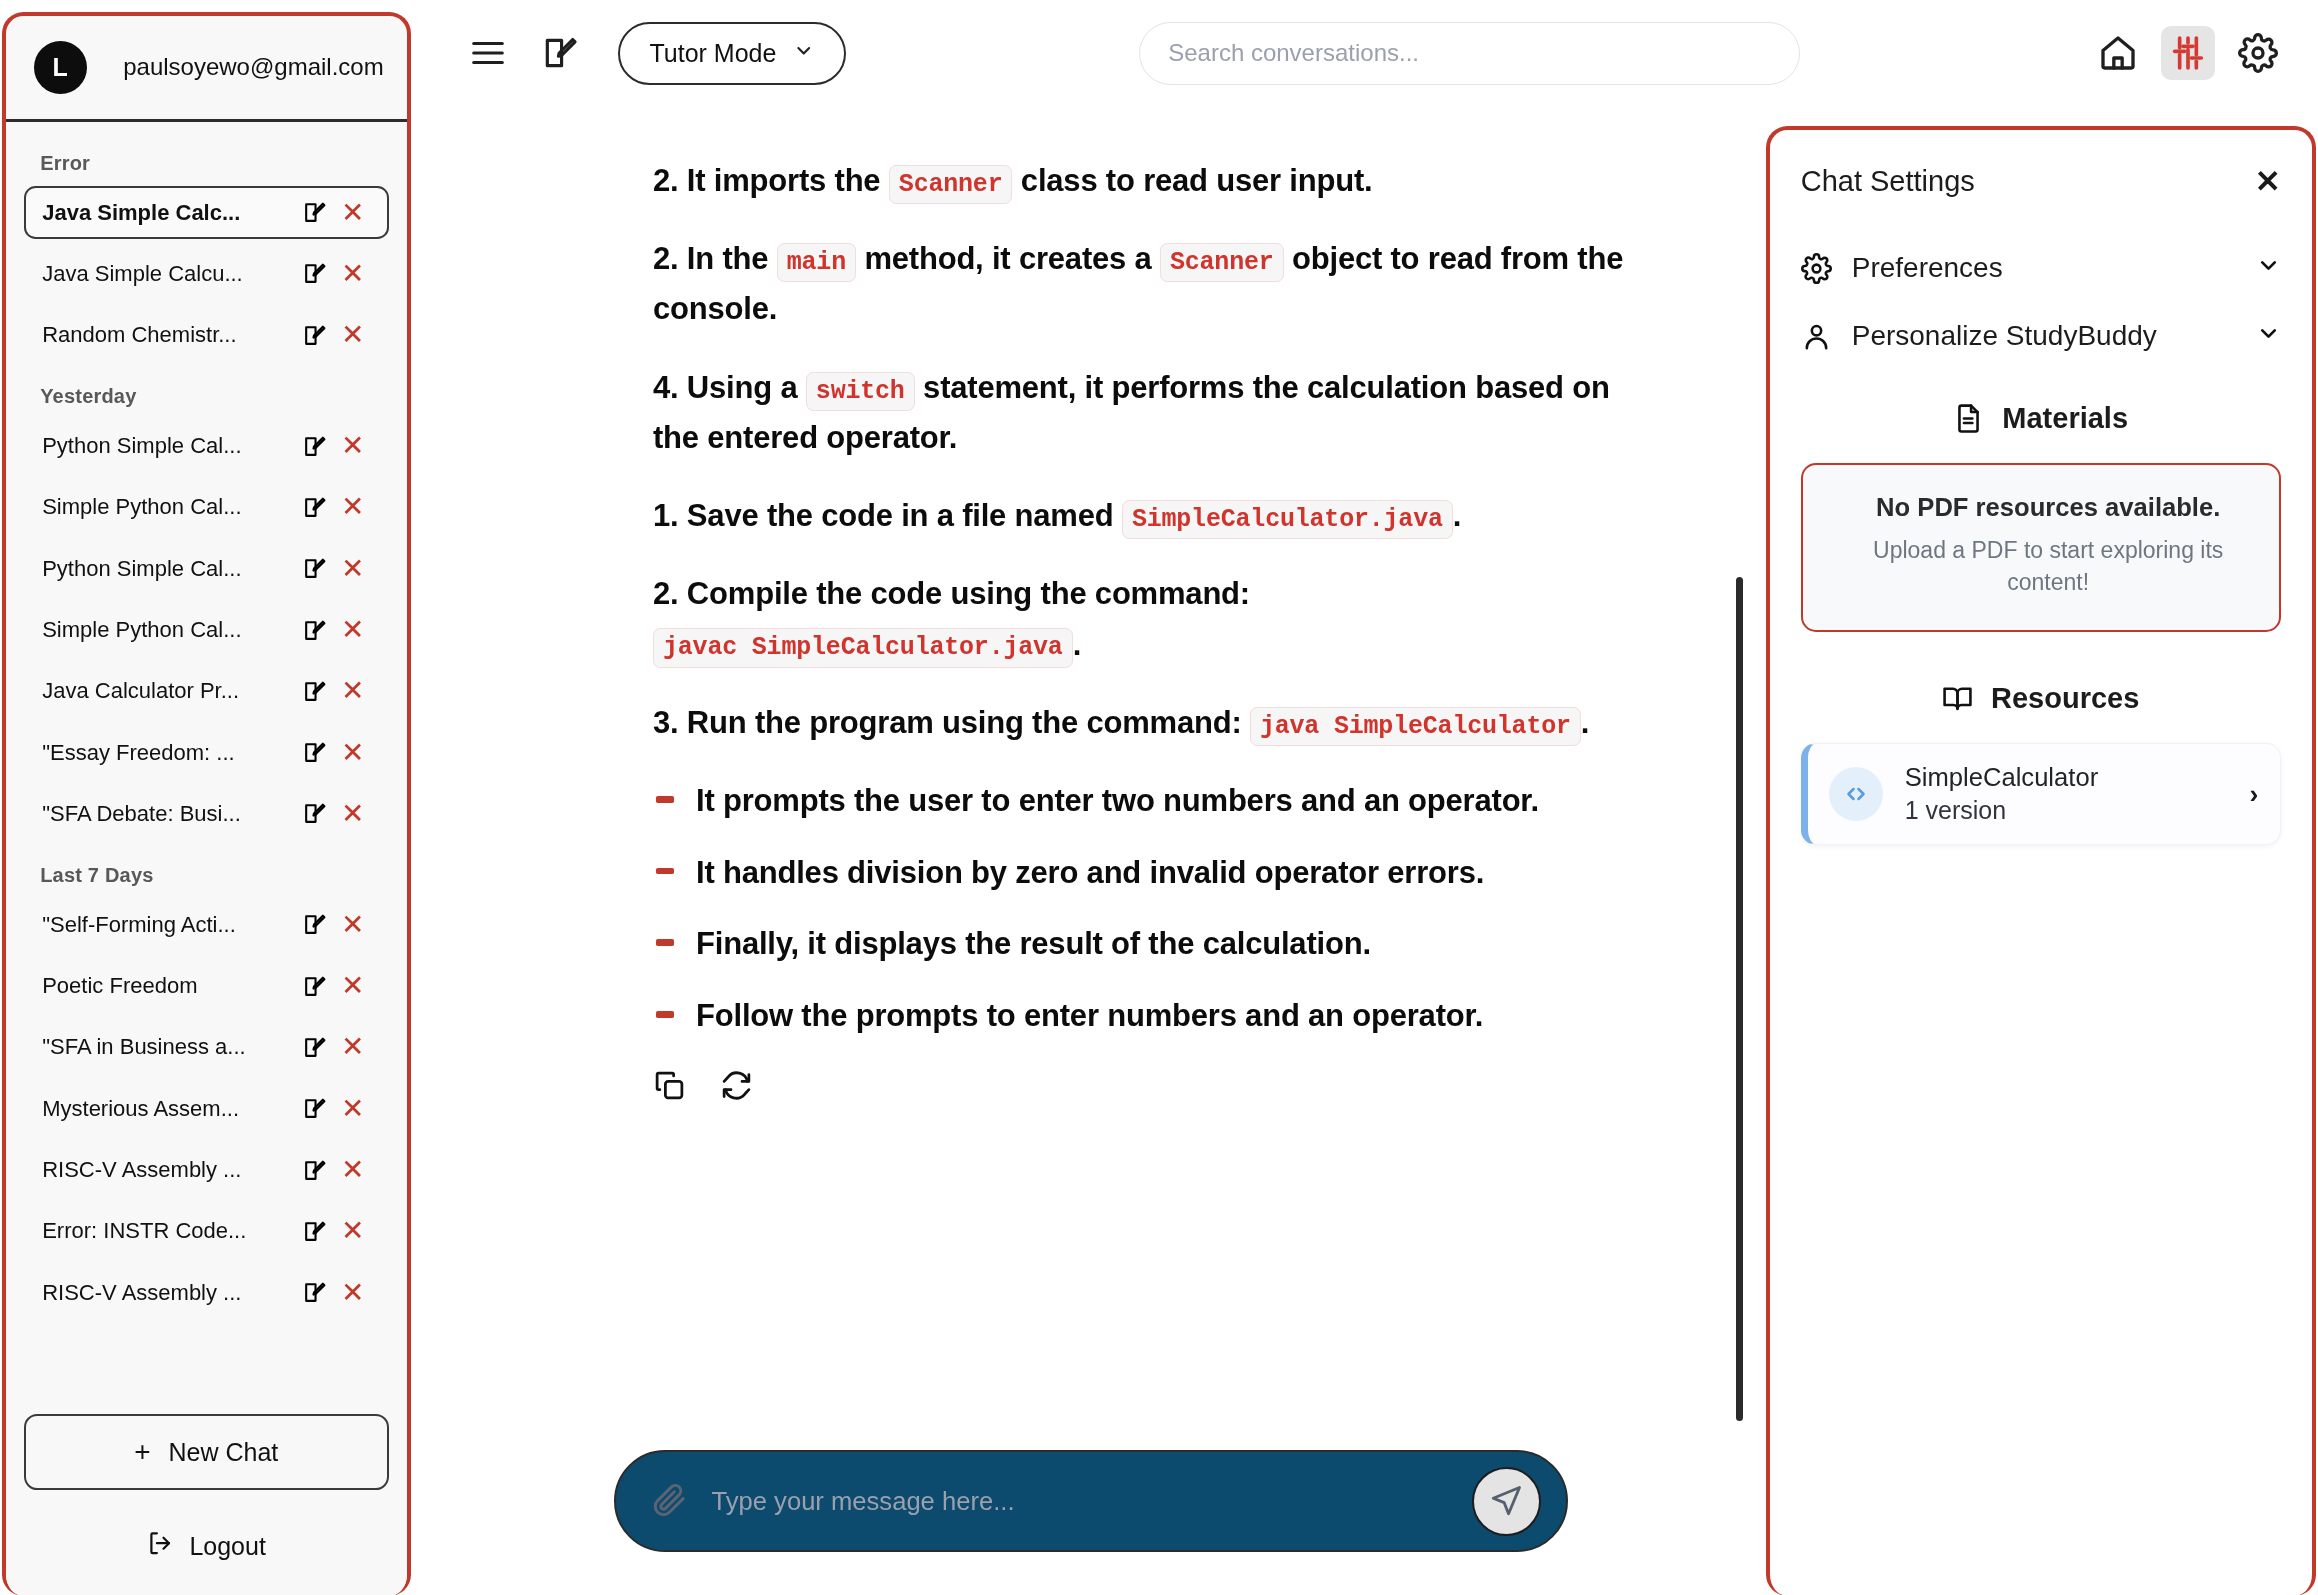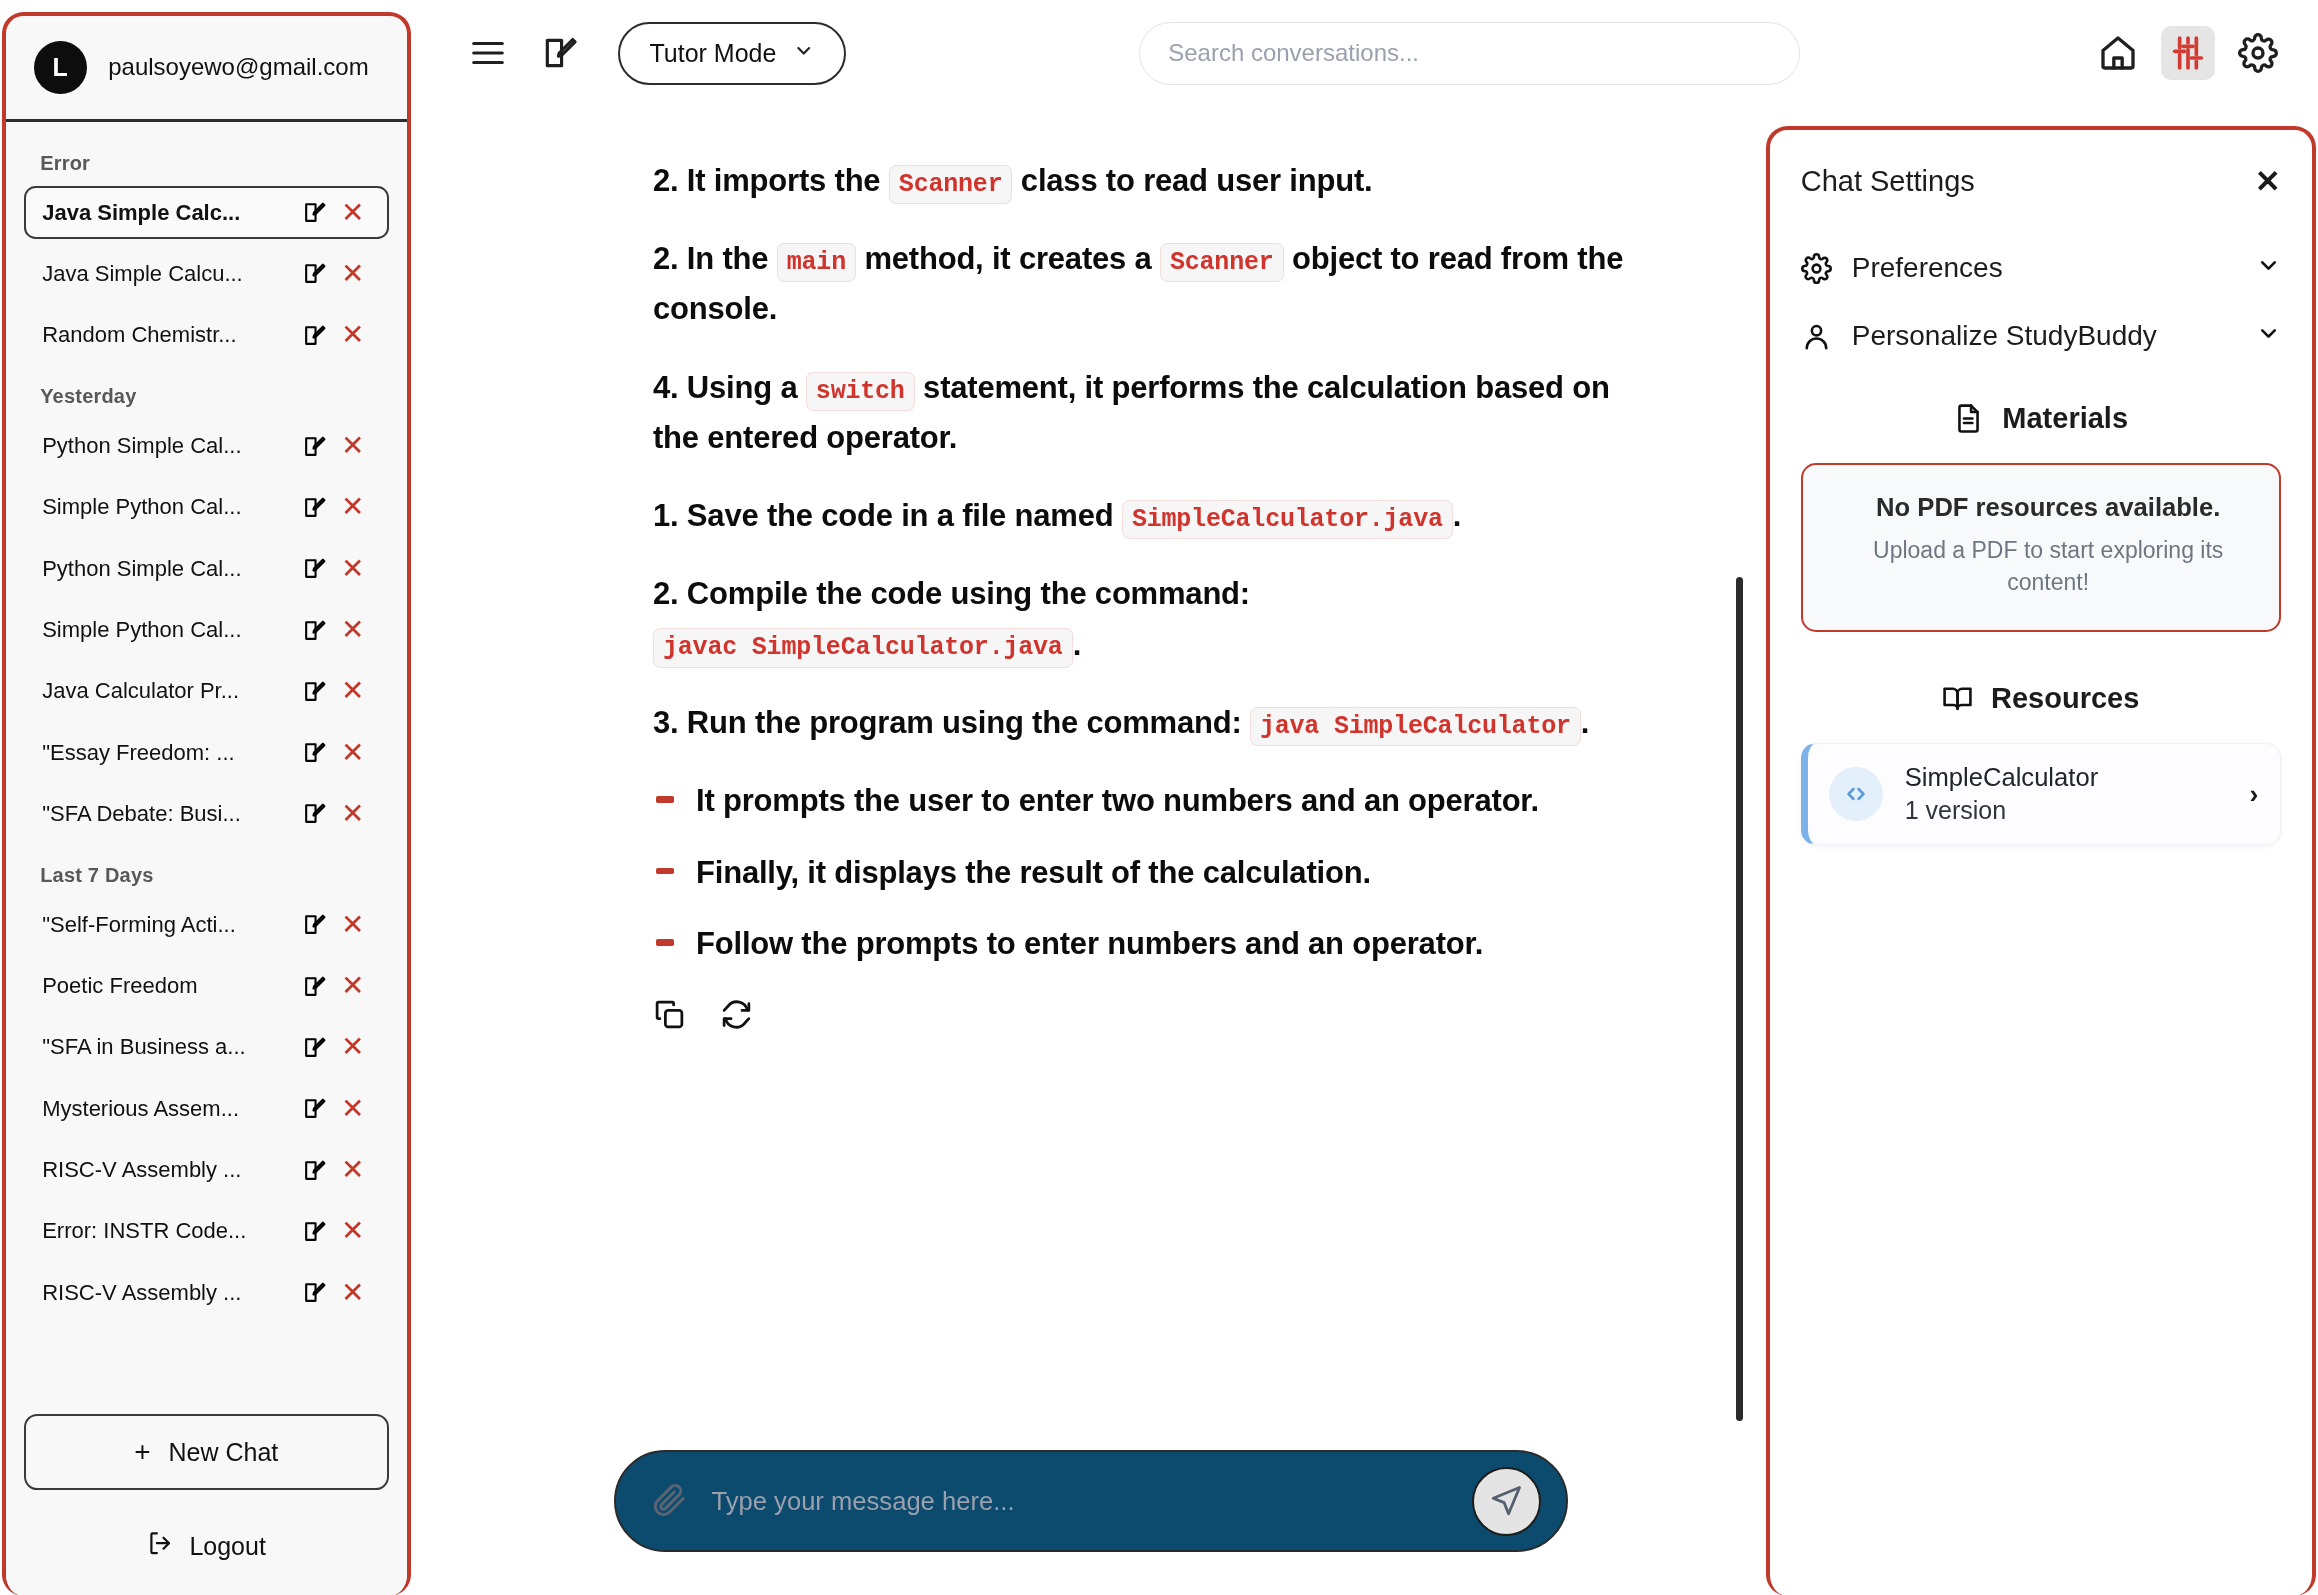--- a/index.html
+++ b/index.html
@@ -41,20 +41,21 @@
   .avatar {
     width: 53px; height: 53px; border-radius: 50%;
     background: #0d0d0d; color: #fff;
     display: flex; align-items: center; justify-content: center;
     font-size: 25px; font-weight: bold;
     flex: 0 0 auto;
   }
   .sb-email {
     font-size: 24px; color: #111; white-space: nowrap;
     overflow: hidden;
+    margin-left: 15px;
   }
   .sb-scroll {
     flex: 1 1 auto;
     overflow: hidden;
     padding: 15px 18px 0 18px;
     position: relative;
   }
   .sb-group-label {
     font-size: 20px; font-weight: bold; color: #585858;
     padding: 15px 16.5px 11.6px 16.5px;
@@ -596,20 +597,21 @@
       <div id="paras">
           <div class="para"><span>2. It imports the </span><code class="inline">Scanner</code><span> class to read user input.</span></div>
           <div class="para"><span>2. In the </span><code class="inline">main</code><span> method, it creates a </span><code class="inline">Scanner</code><span> object to read from the console.</span></div>
           <div class="para"><span>4. Using a </span><code class="inline">switch</code><span> statement, it performs the calculation based on the entered operator.</span></div>
           <div class="para"><span>1. Save the code in a file named </span><code class="inline">SimpleCalculator.java</code><span>.</span></div>
           <div class="para"><span>2. Compile the code using the command: </span><code class="inline">javac SimpleCalculator.java</code><span>.</span></div>
           <div class="para"><span>3. Run the program using the command: </span><code class="inline">java SimpleCalculator</code><span>.</span></div>
         </div>
       <ul class="bullets" id="bullets">
           <li>It prompts the user to enter two numbers and an operator.</li>
+          <li>It handles division by zero and invalid operator errors.</li>
           <li>Finally, it displays the result of the calculation.</li>
           <li>Follow the prompts to enter numbers and an operator.</li>
         </ul>
       <div class="msg-actions">
         <div class="act">
           <svg viewBox="0 0 24 24" fill="none" stroke="currentColor" stroke-width="2" stroke-linecap="round" stroke-linejoin="round">
             <rect x="9" y="9" width="12" height="12" rx="2"></rect>
               <path d="M5 15H4a1 1 0 0 1-1-1V4a1 1 0 0 1 1-1h10a1 1 0 0 1 1 1v1"></path>
           </svg>
         </div>

